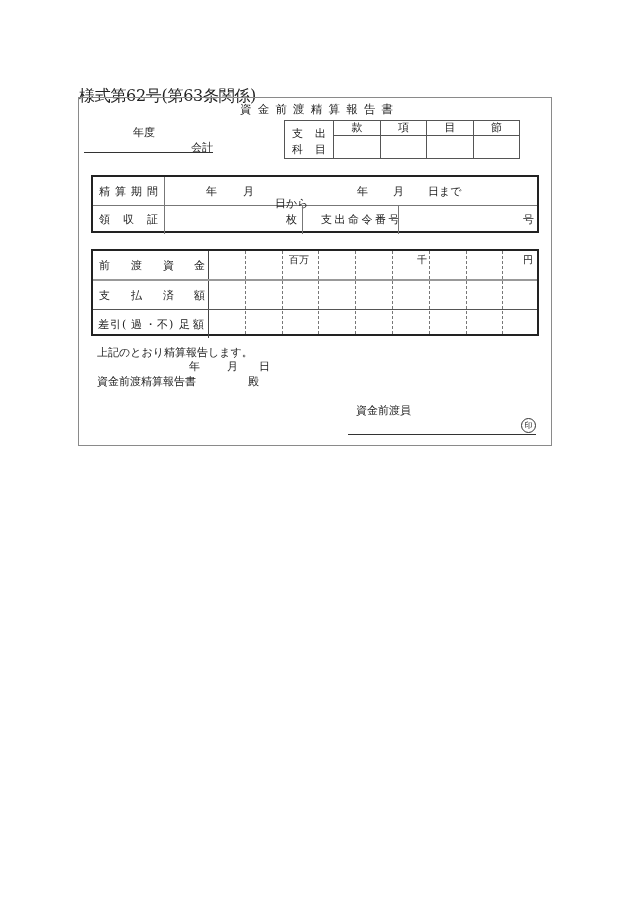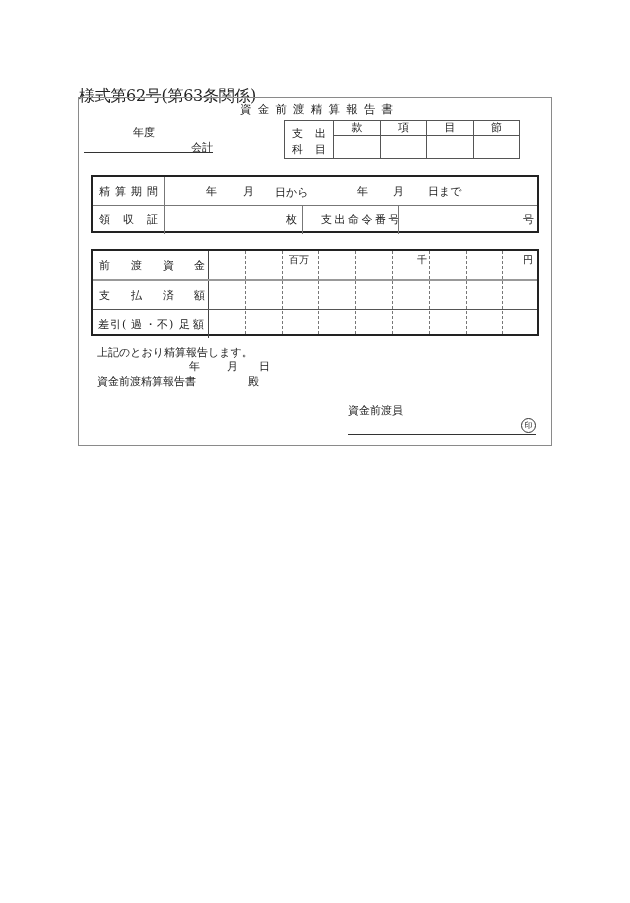--- a/index.html
+++ b/index.html
@@ -88,21 +88,21 @@
 <div class="abs period">
   <div class="row row1">
     <div class="cell-lbl">
       <span style="left:6px;top:9px">精</span>
       <span style="left:22px;top:9px">算</span>
       <span style="left:38px;top:9px">期</span>
       <span style="left:54px;top:9px">間</span>
     </div>
     <span style="left:113px;top:9px">年</span>
     <span style="left:150px;top:9px">月</span>
-    <span style="left:182px;top:10px">日から</span>
+    <span style="left:182px;top:21px">日から</span>
     <span style="left:264px;top:9px">年</span>
     <span style="left:300px;top:9px">月</span>
     <span style="left:335px;top:9px">日まで</span>
   </div>
   <div class="row row2">
     <div class="cell-lbl">
       <span style="left:6px;top:8px">領</span>
       <span style="left:30px;top:8px">収</span>
       <span style="left:54px;top:8px">証</span>
     </div>
@@ -157,15 +157,15 @@
   <div class="div" style="left:409px"></div>
 </div>
 
 <div class="abs sig" style="left:97px;top:347px">上記のとおり精算報告します。</div>
 <div class="abs sig" style="left:189px;top:361px">年</div>
 <div class="abs sig" style="left:227px;top:361px">月</div>
 <div class="abs sig" style="left:259px;top:361px">日</div>
 <div class="abs sig" style="left:97px;top:376px">資金前渡精算報告書</div>
 <div class="abs sig" style="left:248px;top:376px">殿</div>
 
-<div class="abs sig" style="left:348px;top:405px">資金前渡員</div>
+<div class="abs sig" style="left:356px;top:405px">資金前渡員</div>
 <div class="abs sig-line"></div>
 <div class="abs seal">印</div>
 
 </body></html>

